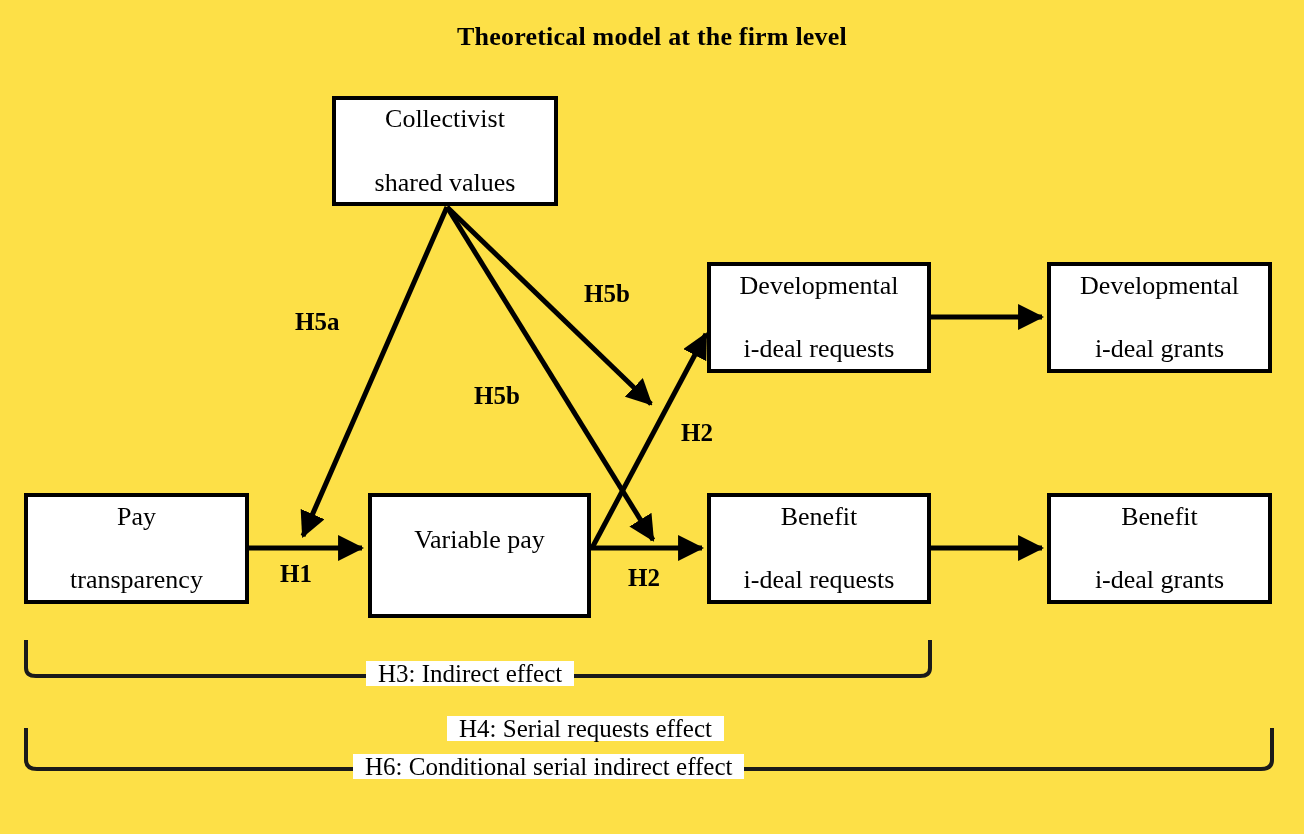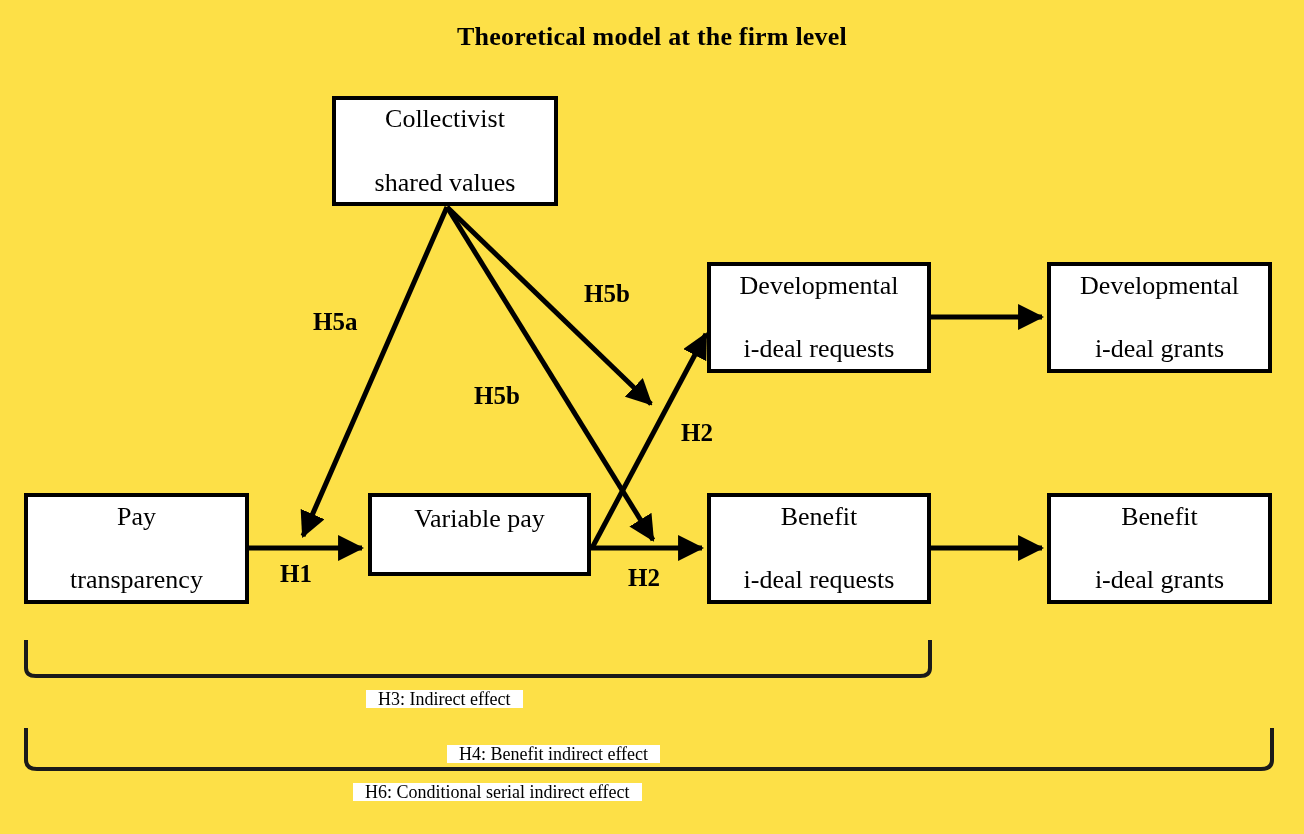--- a/index.html
+++ b/index.html
@@ -50,27 +50,26 @@
     position: absolute;
     font-size: 25px;
     line-height: 1;
     background: transparent;
     z-index: 4;
     white-space: nowrap;
     font-weight: bold;
   }
   .bracket-label {
     position: absolute;
-    font-size: 18px;
+    font-size: 25px;
     line-height: 1;
     background: #ffffff;
     padding: 0 12px;
     white-space: nowrap;
     z-index: 4;
-    margin-top: 29px;
   }
   svg#wires {
     position: absolute;
     left: 0;
     top: 0;
     width: 1304px;
     height: 834px;
     z-index: 1;
     overflow: visible;
   }
@@ -117,21 +116,21 @@
     </span>
   </div>
 
   <div class="node" style="left:332px; top:96px; width:226px; height:110px;">
     <span>
       <span>Collectivist</span><br>
       <span>shared values</span>
     </span>
   </div>
 
-  <div class="node" style="left:368px; top:493px; width:223px; height:83px;">
+  <div class="node" style="left:368px; top:493px; width:223px; height:125px;">
     <span>
       <span>Variable pay</span><br>
     </span>
   </div>
 
   <div class="node" style="left:707px; top:262px; width:224px; height:111px;">
     <span>
       <span>Developmental</span><br>
       <span>i-deal requests</span>
     </span>
@@ -151,31 +150,31 @@
     </span>
   </div>
 
   <div class="node" style="left:1047px; top:493px; width:225px; height:111px;">
     <span>
       <span>Benefit</span><br>
       <span>i-deal grants</span>
     </span>
   </div>
 
-  <div class="edge-label" style="left:313px; top:309px;">H5a</div>
+  <div class="edge-label" style="left:295px; top:309px;">H5a</div>
 
   <div class="edge-label" style="left:584px; top:281px;">H5b</div>
 
   <div class="edge-label" style="left:474px; top:383px;">H5b</div>
 
   <div class="edge-label" style="left:681px; top:420px;">H2</div>
 
   <div class="edge-label" style="left:280px; top:561px;">H1</div>
 
   <div class="edge-label" style="left:628px; top:565px;">H2</div>
 
   <div class="bracket-label" style="left:366px; top:661px;">H3: Indirect effect</div>
 
-  <div class="bracket-label" style="left:447px; top:716px;">H4: Benefit indirect effect</div>
+  <div class="bracket-label" style="left:447px; top:716px;">H4: Serial requests effect</div>
 
   <div class="bracket-label" style="left:353px; top:754px;">H6: Conditional serial indirect effect</div>
 
 </div>
 
 </body></html>

